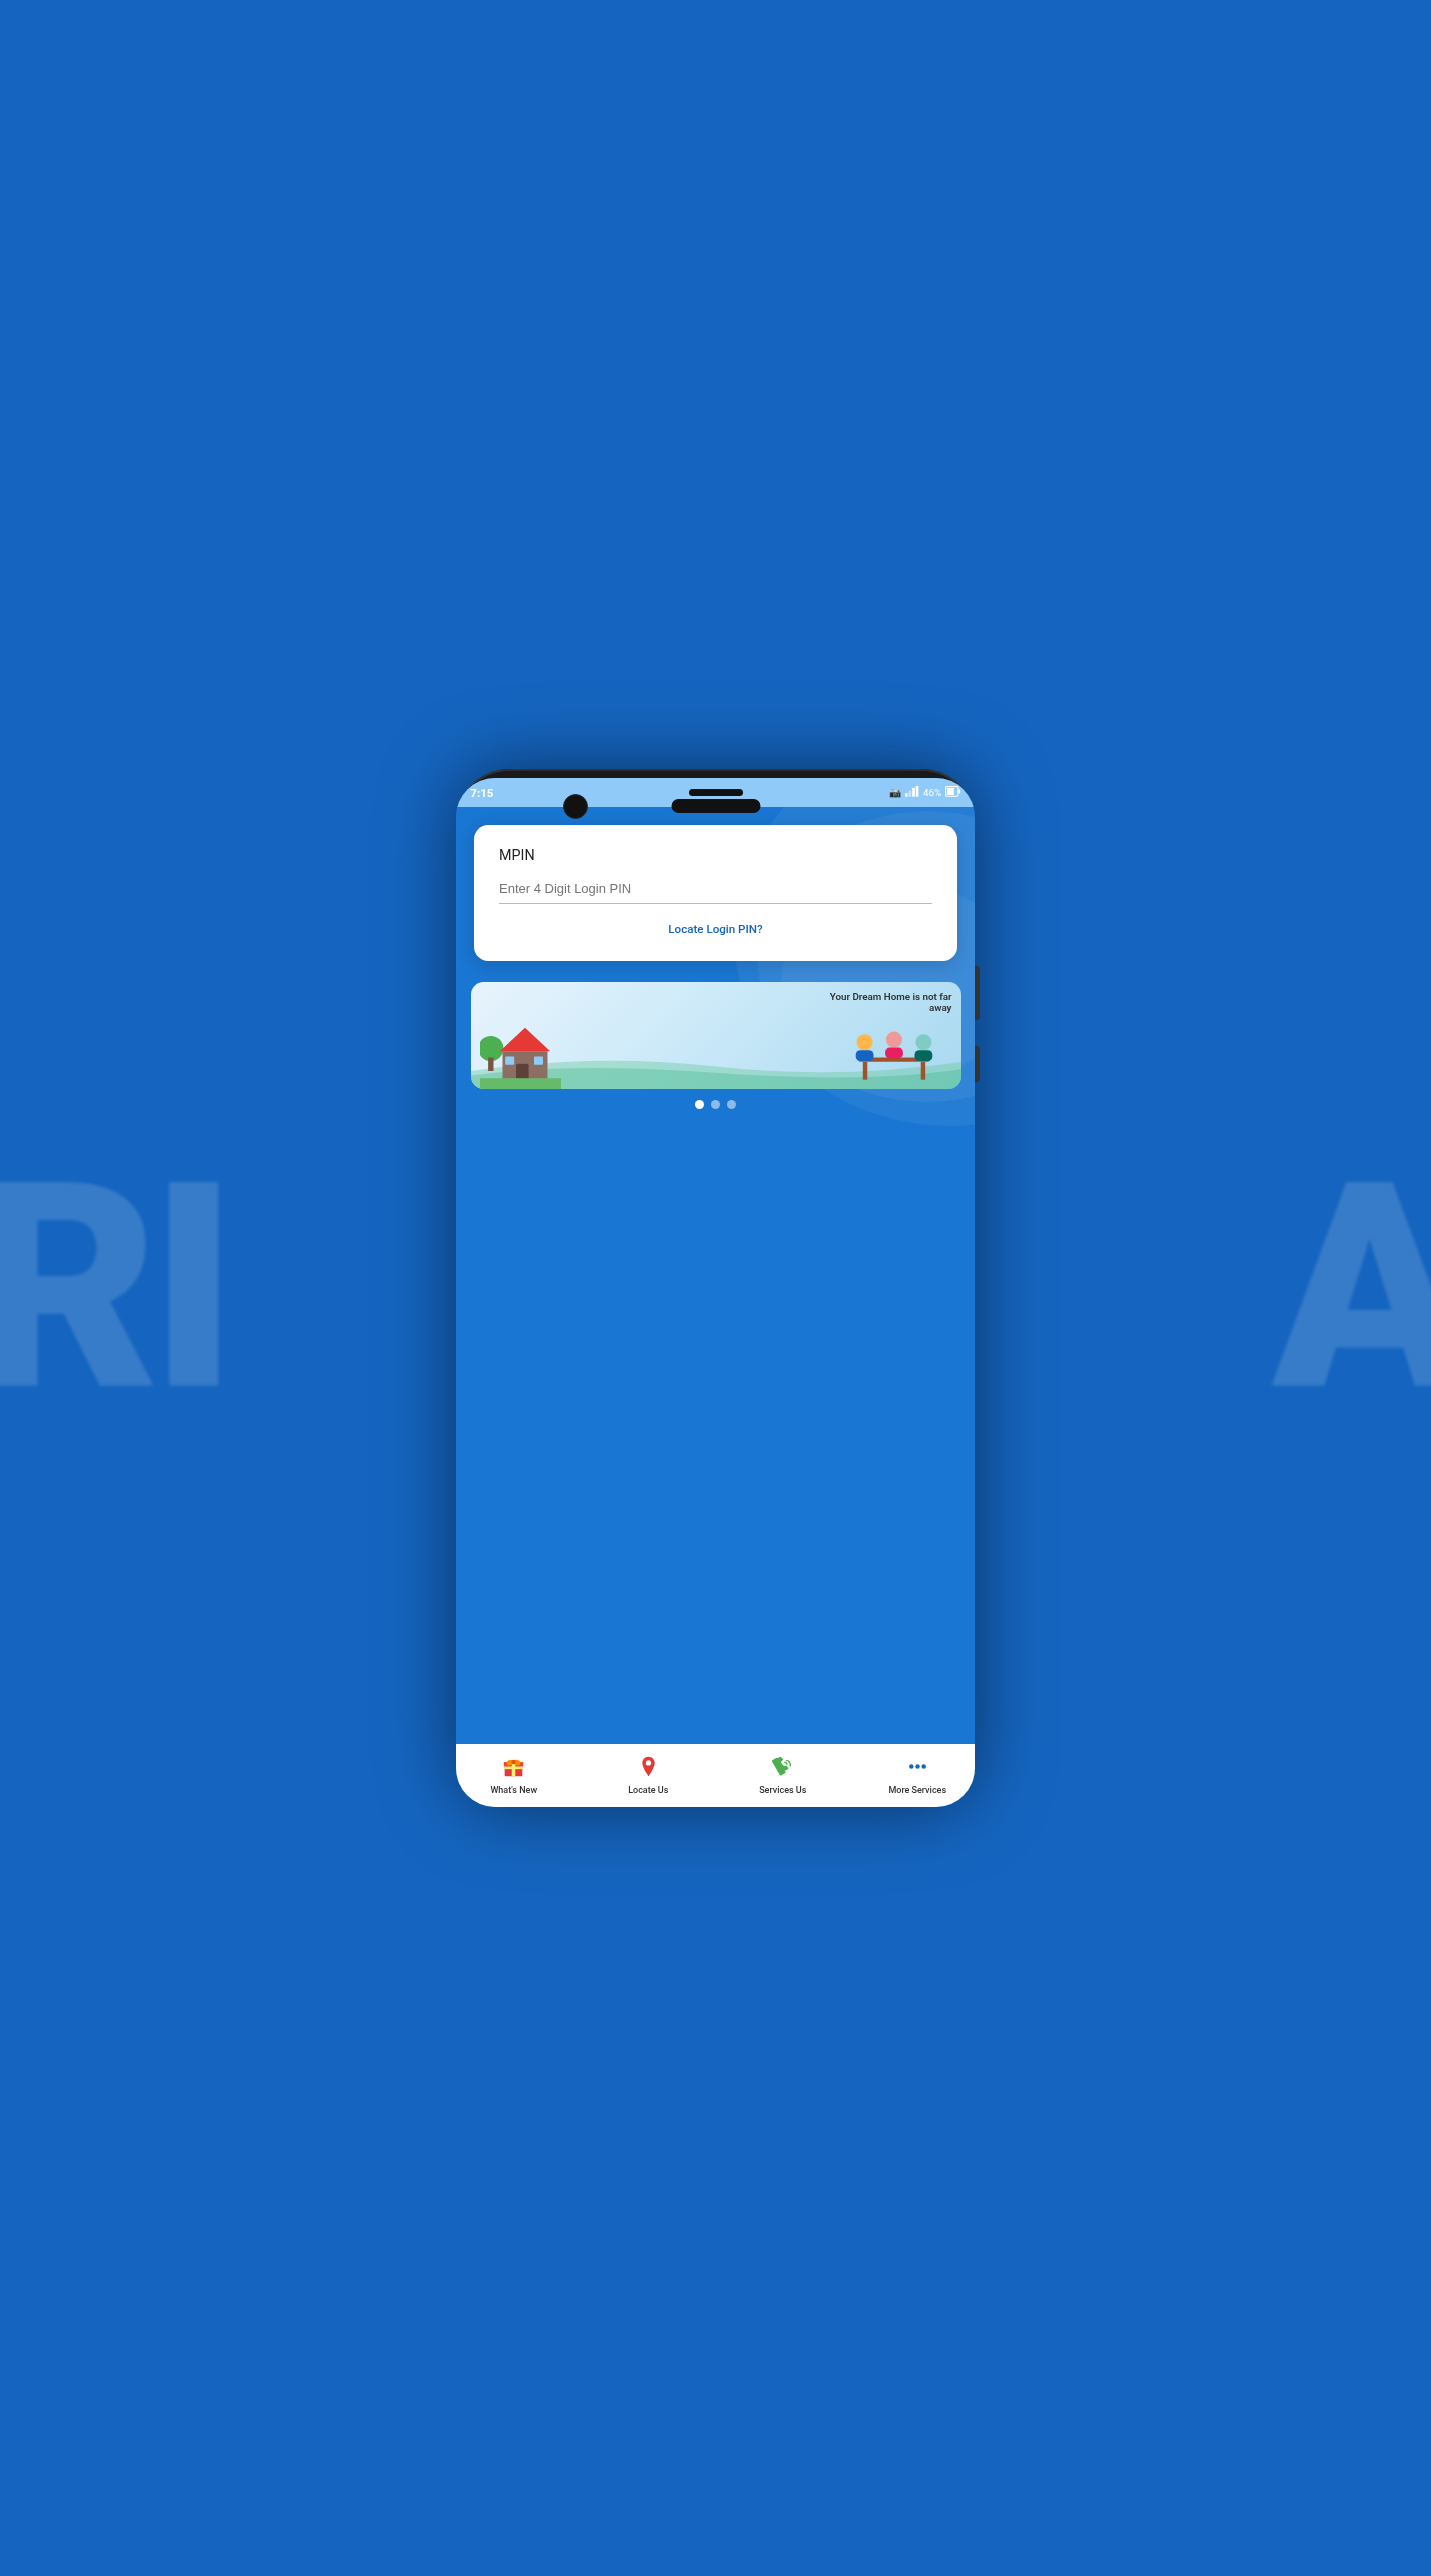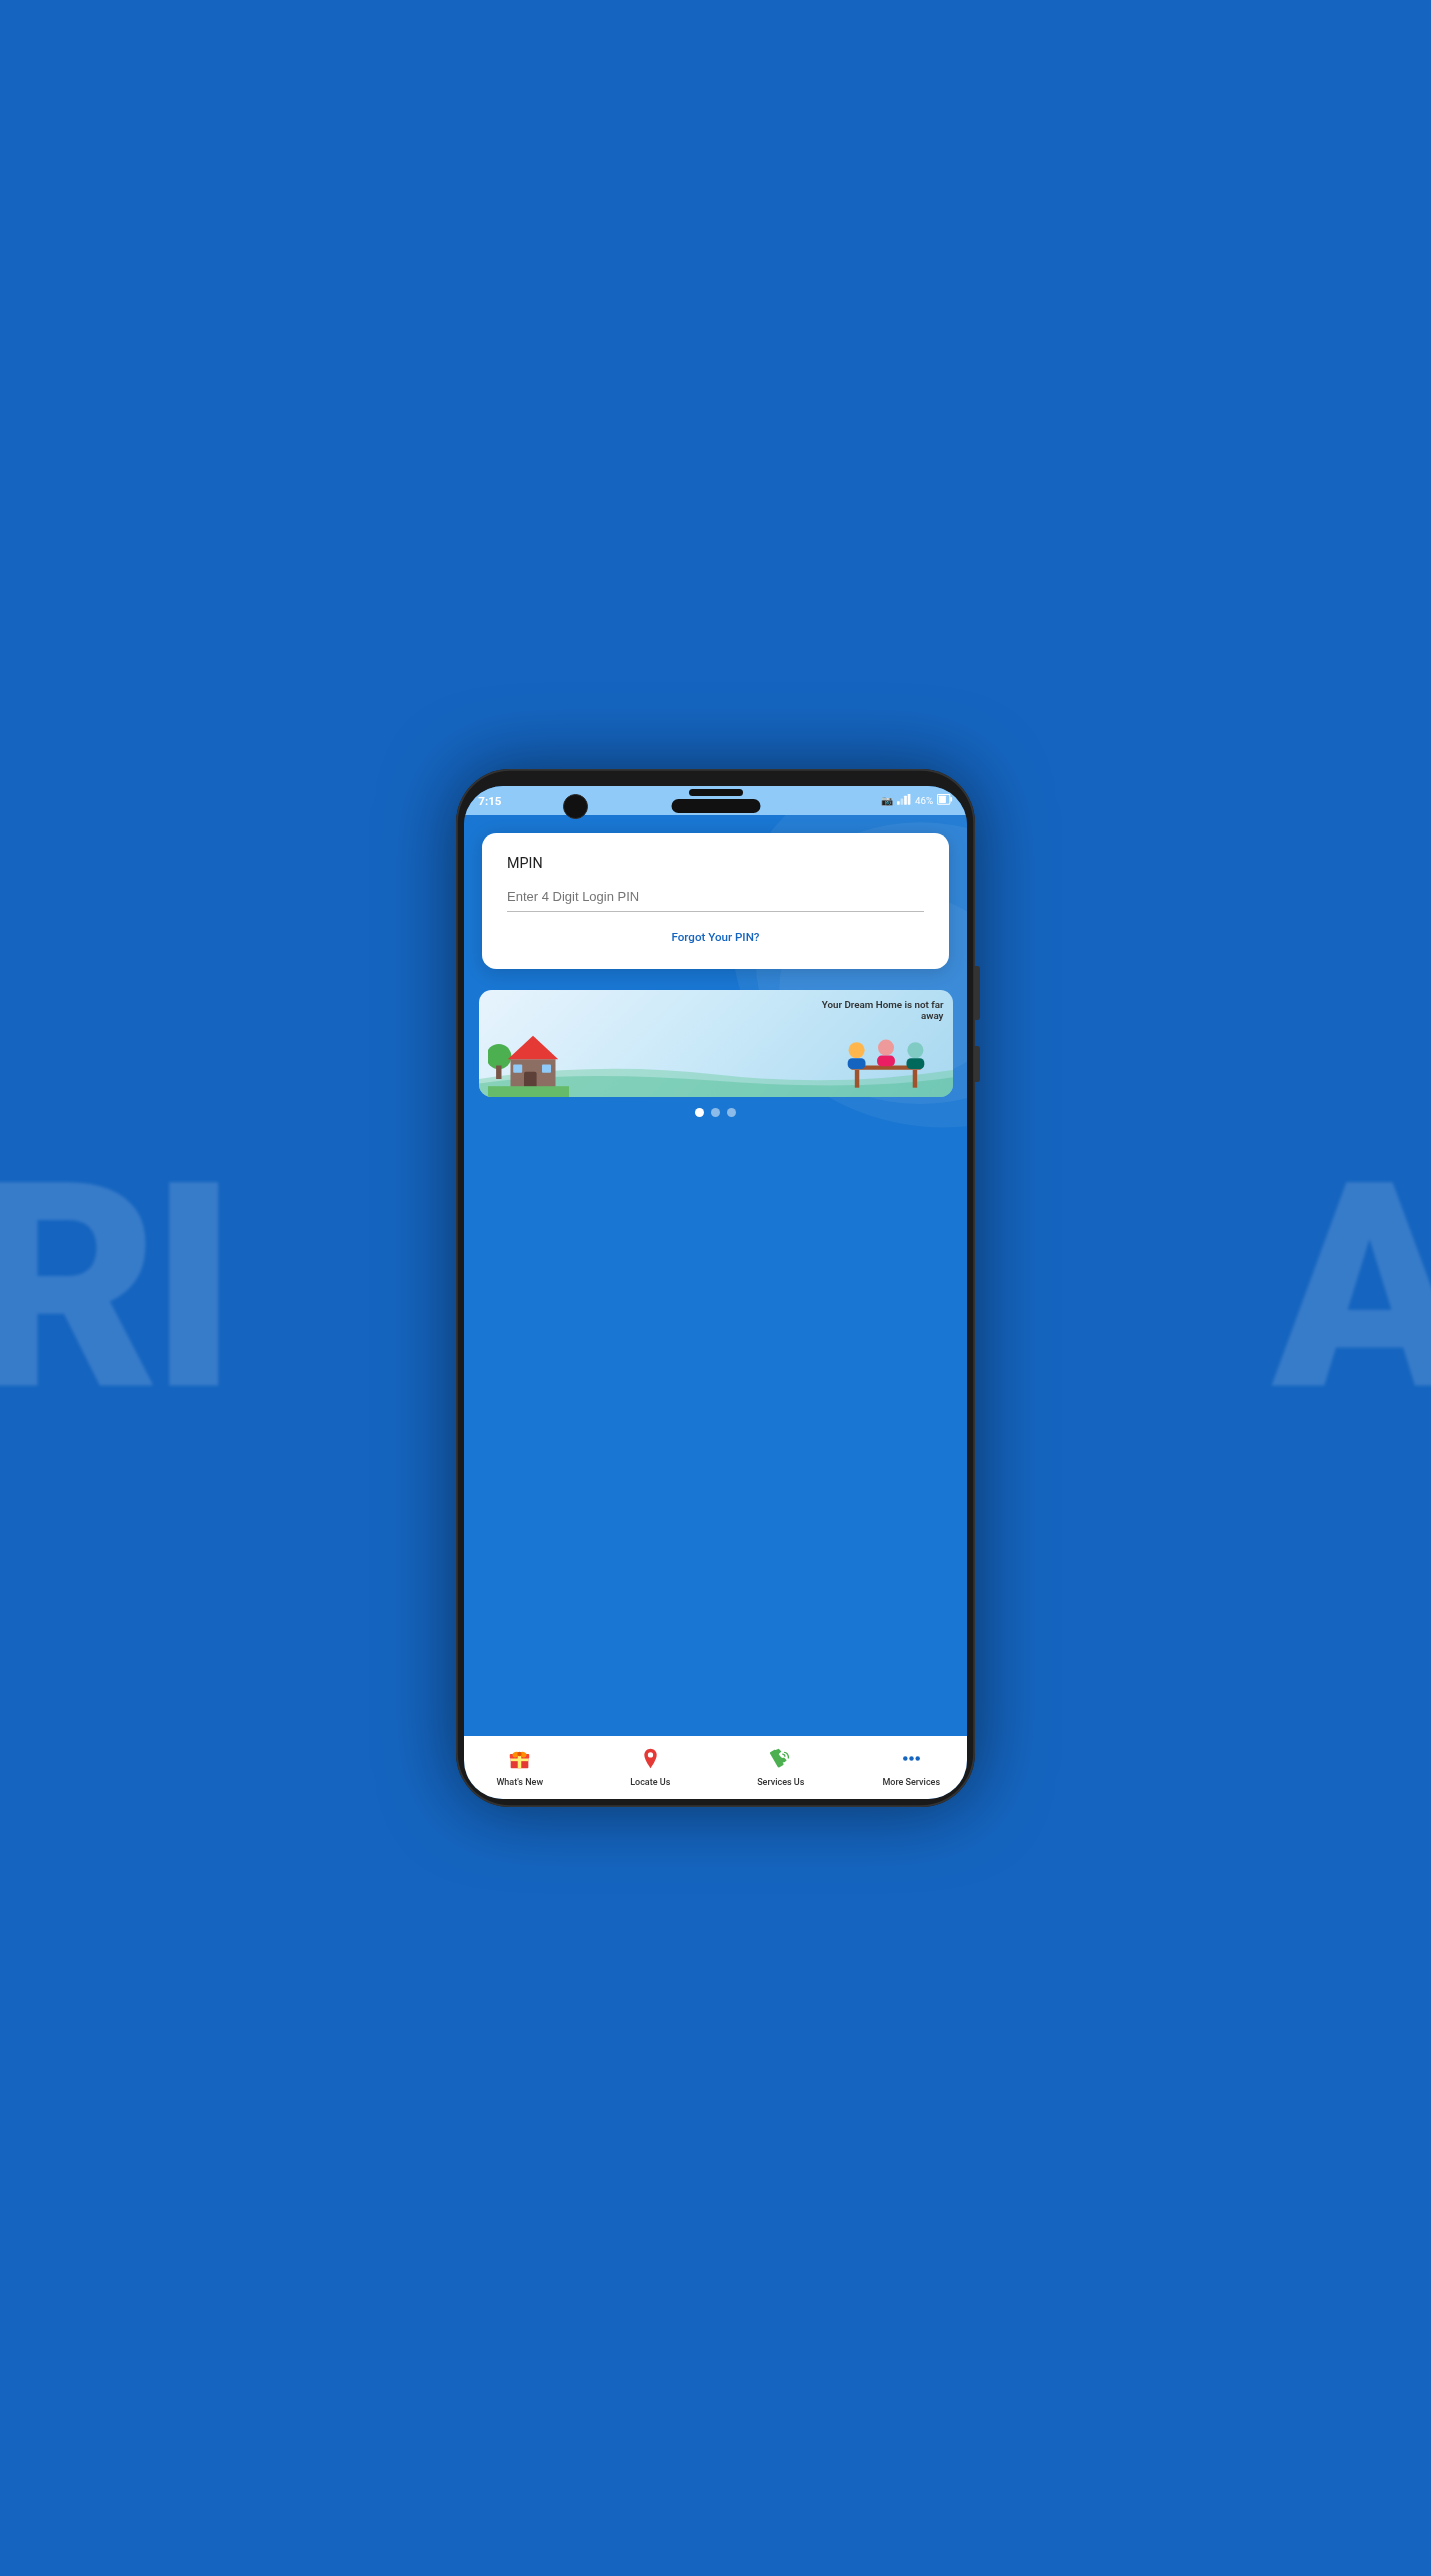--- a/index.html
+++ b/index.html
@@ -43,21 +43,21 @@
       filter: blur(1.8px);
       text-align: right;
     }
 
     
     .phone-frame {
       width: 519px;
       height: 1038px;
       background: #1a1a1a;
       border-radius: 54px;
-      padding: 8px;
+      padding: 0;
       box-shadow: 0 0 72px rgba(0,0,0,0.5), inset 0 0 0 1.8px #333;
       position: relative;
       display: flex;
       flex-direction: column;
       align-items: center;
     }
 
     
     .phone-camera {
       position: absolute;
@@ -392,21 +392,21 @@
           <ellipse cx="240" cy="100" rx="100" ry="80" fill="rgba(255,255,255,0.05)"></ellipse>
         </svg>
       </div>
 
 
       <div class="login-card">
         <div class="mpin-label">MPIN</div>
         <div class="mpin-input-container">
           <input class="mpin-input" type="password" placeholder="Enter 4 Digit Login PIN" style="">
         </div>
-        <div class="forgot-link">Forgot Your PIN?</div>
+        <div class="forgot-link">Locate Login PIN?</div>
       </div>
 
       <div class="banner-area">
         <div class="banner-card">
 
           <svg style="position:absolute;bottom:0;left:0;width:100%;height:54px;" viewBox="0 0 400 60" preserveAspectRatio="none" xmlns="http://www.w3.org/2000/svg">
             <path d="M0 40 Q100 20 200 35 Q300 50 400 30 L400 60 L0 60Z" fill="rgba(100,200,150,0.4)"></path>
             <path d="M0 45 Q80 30 200 42 Q320 54 400 38 L400 60 L0 60Z" fill="rgba(50,180,130,0.3)"></path>
           </svg>
 

